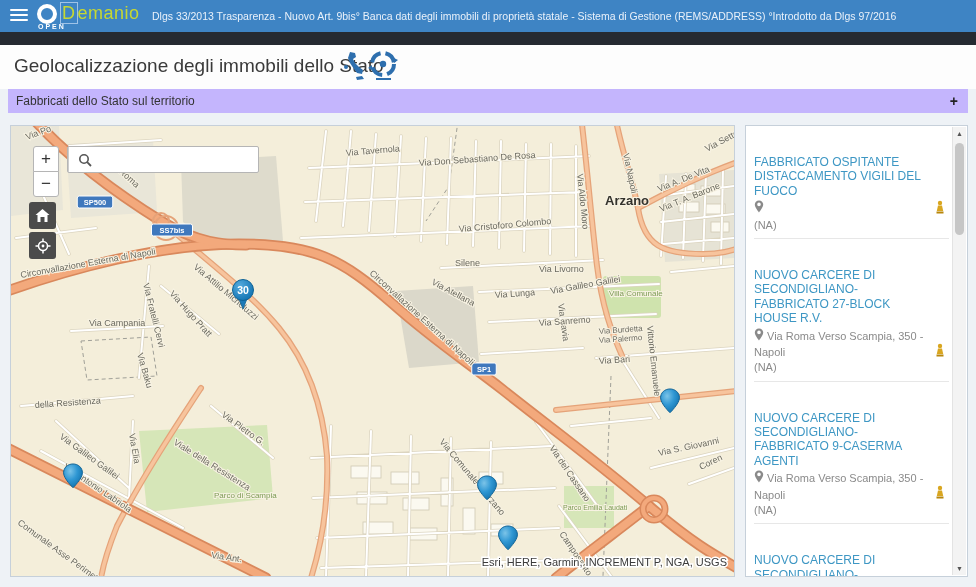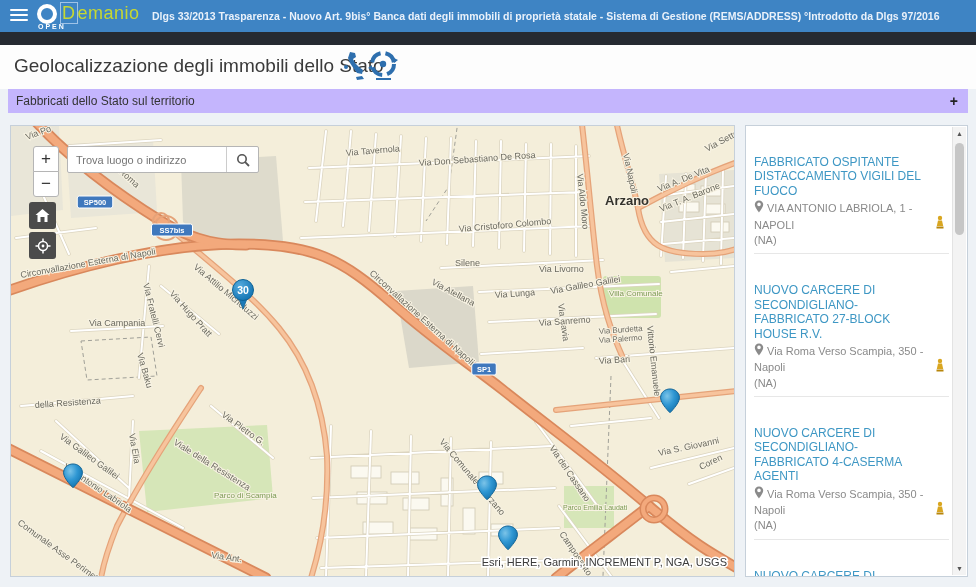--- a/index.html
+++ b/index.html
@@ -10,21 +10,21 @@
   .topbar{position:absolute;left:0;top:0;right:0;height:36px;background:#3e84c4;z-index:30;}
   .darkbar{position:absolute;left:0;top:32px;right:0;height:13px;background:#252a31;z-index:30;}
   .titlebar{position:absolute;left:0;top:45px;right:0;height:44px;background:#fdfdfd;z-index:20;}
 
   .burger{position:absolute;left:10px;top:9px;width:18px;height:14px;cursor:pointer;}
   .burger div{height:2px;background:#fff;margin-bottom:3px;border-radius:1px;}
   .ring{position:absolute;left:37px;top:4px;width:12px;height:12px;border:4px solid #fff;border-radius:50%;}
   .brand{position:absolute;left:60px;top:3px;font-size:18px;color:#c6d832;letter-spacing:.5px;}
   .brand .dbox{border:1px solid #9fc3e8;padding:0 1px;}
   .brand-sub{position:absolute;left:38px;top:23px;font-size:7px;font-weight:bold;letter-spacing:2px;color:#fff;}
-  .subtitle{position:absolute;left:152px;top:10px;font-size:10.5px;color:#e9f1fa;white-space:nowrap;font-weight:bold;}
+  .subtitle{position:absolute;left:152px;top:10px;font-size:10.5px;color:#e9f1fa;white-space:nowrap;}
 
   .page-title{position:absolute;left:14px;top:10px;font-size:19px;color:#3a3a3a;}
   .title-icons{position:absolute;left:342px;top:5px;width:60px;height:34px;}
 
   .panelbar{position:absolute;left:8px;right:8px;top:89px;height:24px;background:#c4b5fd;line-height:24px;padding-left:8px;font-size:12px;color:#333;box-sizing:border-box;z-index:20;}
   .panel-plus{position:absolute;right:10px;top:0;font-size:14px;font-weight:bold;color:#222;cursor:pointer;}
 
   
   .map-wrap{position:absolute;left:10px;top:125px;width:725px;height:452px;background:#f4eeda;border:1px solid #c6d0da;box-sizing:border-box;overflow:hidden;}
   .map-wrap svg.basemap{position:absolute;left:0;top:0;}
@@ -267,21 +267,20 @@
         </g>
 
       <text x="716" y="440" text-anchor="end" font-size="11" fill="#3b3b3b" stroke="#ffffff" stroke-width="3" style="paint-order:stroke">Esri, HERE, Garmin, INCREMENT P, NGA, USGS</text>
     </svg>
 
     <div class="zoombox">
       <div class="zbtn">+</div>
       <div class="zbtn">−</div>
     </div>
     <div class="searchbox">
-      <input type="text" placeholder="Trova luogo o indirizzo" style="">
       <div class="sbtn">
         <svg width="14" height="14" viewBox="0 0 14 14">
           <circle cx="6" cy="6" r="4.2" fill="none" stroke="#555" stroke-width="1.6"></circle>
           <line x1="9.2" y1="9.2" x2="13" y2="13" stroke="#555" stroke-width="1.8"></line>
         </svg>
       </div>
     </div>
     <div class="sqbtn homebtn">
       <svg width="15" height="13" viewBox="0 0 14 13">
         <path d="M7,0 L14,6 L12,6 L12,13 L9,13 L9,8 L5,8 L5,13 L2,13 L2,6 L0,6 Z" fill="#fff"></path>
@@ -298,42 +297,42 @@
       </svg>
     </div>
   </div>
 
   <div class="sidebar">
     <div class="prop-list">
         <div class="prop-item">
           <a class="prop-title">FABBRICATO OSPITANTE DISTACCAMENTO VIGILI DEL FUOCO</a>
           <div class="prop-addr"><span class="pin"><svg width="10" height="13" viewBox="0 0 10 13">
                 <path d="M5,0.5 C2.5,0.5 0.8,2.3 0.8,4.6 C0.8,7.5 5,12.5 5,12.5 C5,12.5 9.2,7.5 9.2,4.6 C9.2,2.3 7.5,0.5 5,0.5 Z M5,6.2 A1.8,1.8 0 1,1 5,2.6 A1.8,1.8 0 1,1 5,6.2 Z" fill="#8a8a8a" fill-rule="evenodd"></path>
-              </svg></span><span class="addr-text">VIA ANTONIO LABRIOLA, 1 - NAPOLI</span></div>
+              </svg></span></div>
           <div class="prov">(NA)</div>
           <span class="gold"><svg width="12" height="14" viewBox="0 0 12 14">
               <circle cx="6" cy="3" r="2.2" fill="#d9a620"></circle>
               <path d="M4,5.5 h4 l1.2,5.5 h-6.4 z" fill="#d9a620"></path>
               <rect x="2.5" y="11.5" width="7" height="2" fill="#b8860b"></rect>
             </svg></span>
         </div>
         <div class="prop-item">
           <a class="prop-title">NUOVO CARCERE DI SECONDIGLIANO-FABBRICATO 27-BLOCK HOUSE R.V.</a>
           <div class="prop-addr"><span class="pin"><svg width="10" height="13" viewBox="0 0 10 13">
                 <path d="M5,0.5 C2.5,0.5 0.8,2.3 0.8,4.6 C0.8,7.5 5,12.5 5,12.5 C5,12.5 9.2,7.5 9.2,4.6 C9.2,2.3 7.5,0.5 5,0.5 Z M5,6.2 A1.8,1.8 0 1,1 5,2.6 A1.8,1.8 0 1,1 5,6.2 Z" fill="#8a8a8a" fill-rule="evenodd"></path>
               </svg></span><span class="addr-text">Via Roma Verso Scampia, 350 - Napoli</span></div>
           <div class="prov">(NA)</div>
           <span class="gold"><svg width="12" height="14" viewBox="0 0 12 14">
               <circle cx="6" cy="3" r="2.2" fill="#d9a620"></circle>
               <path d="M4,5.5 h4 l1.2,5.5 h-6.4 z" fill="#d9a620"></path>
               <rect x="2.5" y="11.5" width="7" height="2" fill="#b8860b"></rect>
             </svg></span>
         </div>
         <div class="prop-item">
-          <a class="prop-title">NUOVO CARCERE DI SECONDIGLIANO-FABBRICATO 4-CASERMA AGENTI</a>
+          <a class="prop-title">NUOVO CARCERE DI SECONDIGLIANO-FABBRICATO 9-CASERMA AGENTI</a>
           <div class="prop-addr"><span class="pin"><svg width="10" height="13" viewBox="0 0 10 13">
                 <path d="M5,0.5 C2.5,0.5 0.8,2.3 0.8,4.6 C0.8,7.5 5,12.5 5,12.5 C5,12.5 9.2,7.5 9.2,4.6 C9.2,2.3 7.5,0.5 5,0.5 Z M5,6.2 A1.8,1.8 0 1,1 5,2.6 A1.8,1.8 0 1,1 5,6.2 Z" fill="#8a8a8a" fill-rule="evenodd"></path>
               </svg></span><span class="addr-text">Via Roma Verso Scampia, 350 - Napoli</span></div>
           <div class="prov">(NA)</div>
           <span class="gold"><svg width="12" height="14" viewBox="0 0 12 14">
               <circle cx="6" cy="3" r="2.2" fill="#d9a620"></circle>
               <path d="M4,5.5 h4 l1.2,5.5 h-6.4 z" fill="#d9a620"></path>
               <rect x="2.5" y="11.5" width="7" height="2" fill="#b8860b"></rect>
             </svg></span>
         </div>

